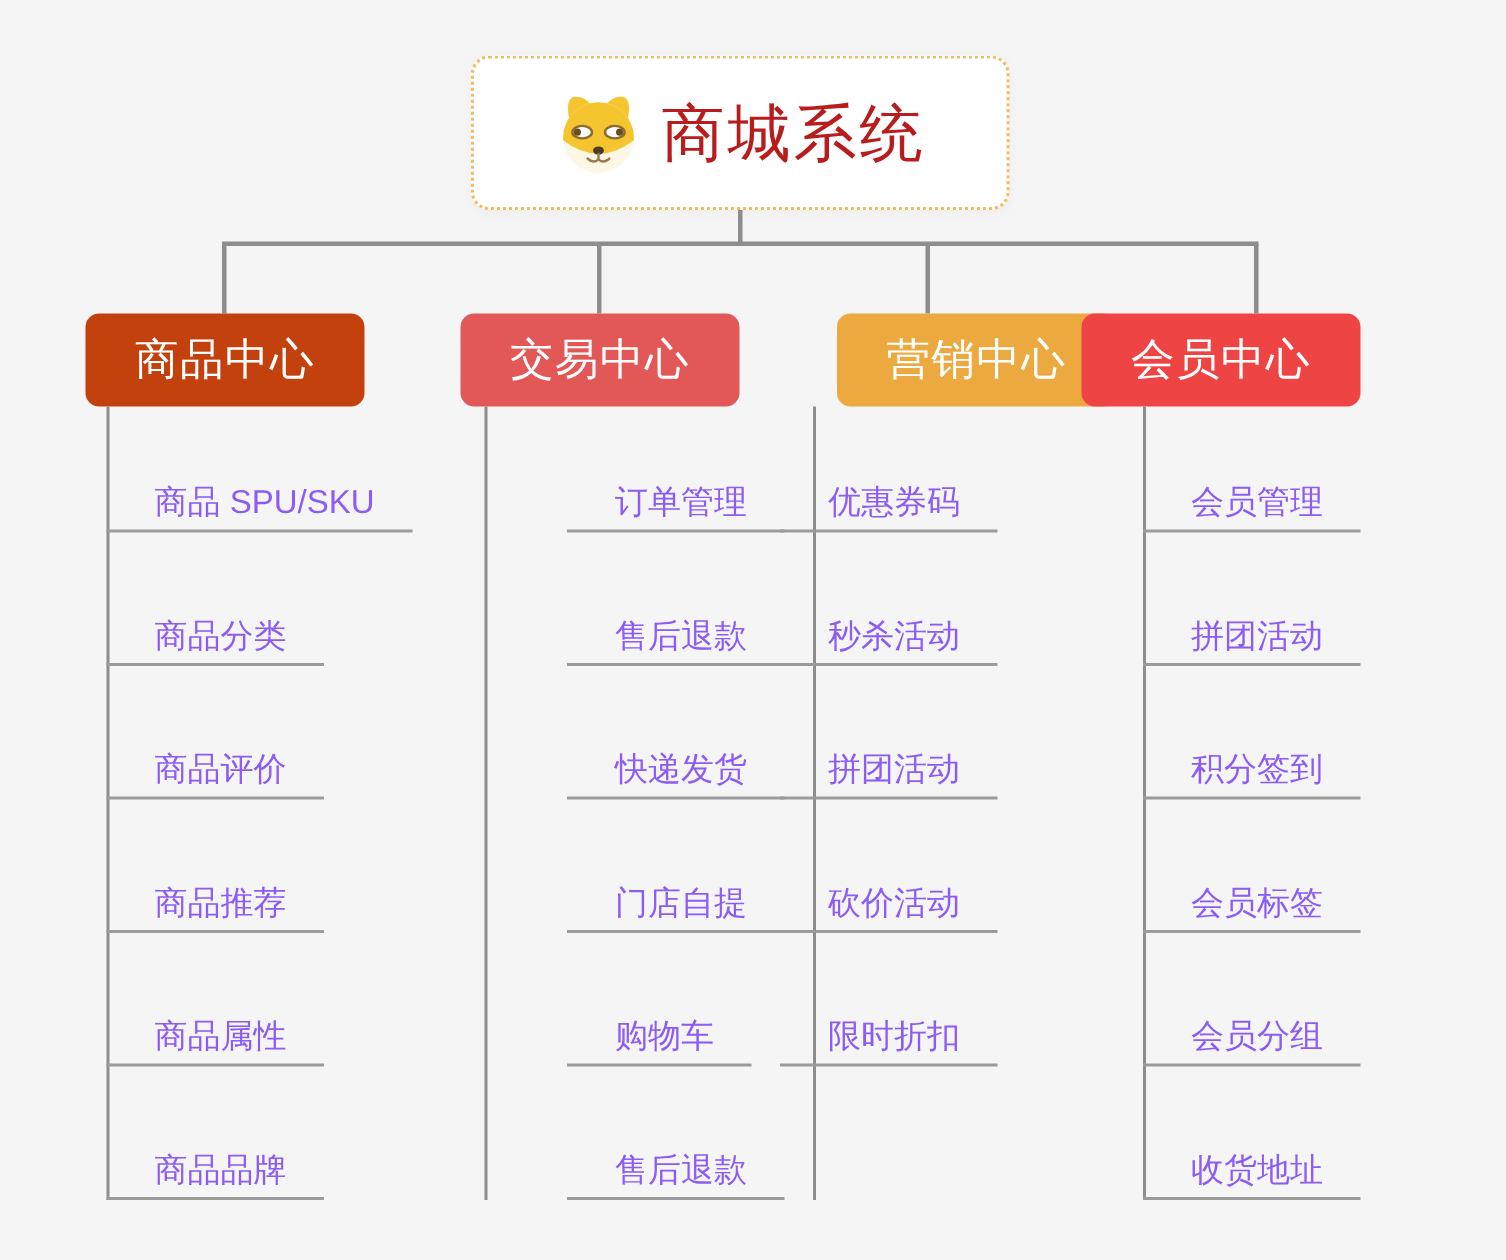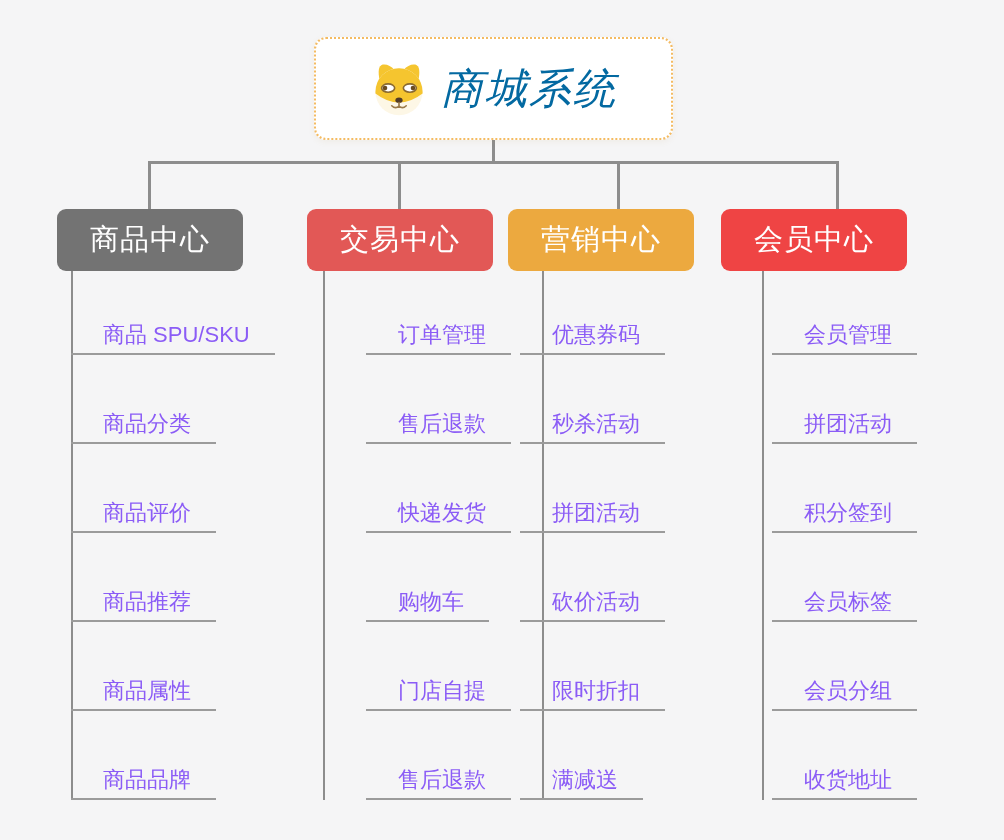--- a/index.html
+++ b/index.html
@@ -15,21 +15,21 @@
 
   
   .root-node {
     position:absolute; left:314px; top:37px; width:359px; height:103px;
     box-sizing:border-box; background:#ffffff;
     border:2px dotted #f4bb62; border-radius:12px;
     display:flex; align-items:center; justify-content:center; gap:13px;
     box-shadow:0 2px 6px rgba(180,140,60,0.08);
   }
   .root-title {
-    font-size:42px; color:#0369a1; letter-spacing:2px; white-space:nowrap;font-style:italic;
+    font-size:42px; color:#b91c1c; letter-spacing:2px; white-space:nowrap;
   }
 
   
   .branch-header {
     position:absolute; top:209px; width:186px; height:62px;
     border-radius:9px; color:#ffffff; font-size:29px; letter-spacing:1px;
     display:flex; align-items:center; justify-content:center;
     white-space:nowrap; cursor:default;
   }
 
@@ -67,21 +67,21 @@
       <ellipse cx="20" cy="31" rx="7.2" ry="4.6" fill="#ffffff" stroke="#8a6a2f" stroke-width="1.8"></ellipse>
       <ellipse cx="44" cy="31" rx="7.2" ry="4.6" fill="#ffffff" stroke="#8a6a2f" stroke-width="1.8"></ellipse>
       <circle cx="16.5" cy="31" r="2.6" fill="#6b4c1f"></circle>
       <circle cx="47.5" cy="31" r="2.6" fill="#6b4c1f"></circle>
       <ellipse cx="32" cy="44.5" rx="4" ry="3" fill="#4f3a28"></ellipse>
       <path d="M32 47 L32 51 M24 50.5 Q28 54.5 32 51 Q36 54.5 40 50.5" fill="none" stroke="#9a7a4a" stroke-width="1.8" stroke-linecap="round"></path>
     </svg>
     <span class="root-title">商城系统</span>
   </div>
 
-  <div class="branch-header" style="left: 57px; background: #737373;">商品中心</div>
+  <div class="branch-header" style="left: 57px; background: #c2410c;">商品中心</div>
   <div class="branch-line" style="left:71px;"></div>
   <div class="col" style="left:71px;">
     <div class="row">
         <span class="topic">商品 SPU/SKU</span>
       </div>
     <div class="row">
         <span class="topic">商品分类</span>
       </div>
     <div class="row">
         <span class="topic">商品评价</span>
@@ -92,67 +92,64 @@
     <div class="row">
         <span class="topic">商品属性</span>
       </div>
     <div class="row">
         <span class="topic">商品品牌</span>
       </div>
   </div>
 
   <div class="branch-header" style="left: 307px; background: rgb(226, 88, 86);">交易中心</div>
   <div class="branch-line" style="left:323px;"></div>
-  <div class="col" style="left:330px;padding-left:36px;">
+  <div class="col" style="left:342px;padding-left:36px;">
     <div class="row">
         <span class="topic">订单管理</span>
       </div>
     <div class="row">
         <span class="topic">售后退款</span>
       </div>
     <div class="row">
         <span class="topic">快递发货</span>
       </div>
     <div class="row">
-        <span class="topic">购物车</span>
+        <span class="topic">门店自提</span>
       </div>
     <div class="row">
-        <span class="topic">门店自提</span>
+        <span class="topic">购物车</span>
       </div>
     <div class="row">
         <span class="topic">售后退款</span>
       </div>
   </div>
 
-  <div class="branch-header" style="left: 508px; background: rgb(236, 169, 63);">营销中心</div>
+  <div class="branch-header" style="left: 558px; background: rgb(236, 169, 63);">营销中心</div>
   <div class="branch-line" style="left:542px;"></div>
   <div class="col" style="left:520px;">
     <div class="row">
         <span class="topic">优惠券码</span>
       </div>
     <div class="row">
         <span class="topic">秒杀活动</span>
       </div>
     <div class="row">
         <span class="topic">拼团活动</span>
       </div>
     <div class="row">
         <span class="topic">砍价活动</span>
       </div>
     <div class="row">
         <span class="topic">限时折扣</span>
       </div>
-    <div class="row">
-        <span class="topic">满减送</span>
-      </div>
   </div>
 
   <div class="branch-header" style="left: 721px; background: #ef4444;">会员中心</div>
   <div class="branch-line" style="left:762px;"></div>
-  <div class="col" style="left:762px;padding-left:10px;">
+  <div class="col" style="left:762px;">
     <div class="row">
         <span class="topic">会员管理</span>
       </div>
     <div class="row">
         <span class="topic">拼团活动</span>
       </div>
     <div class="row">
         <span class="topic">积分签到</span>
       </div>
     <div class="row">

